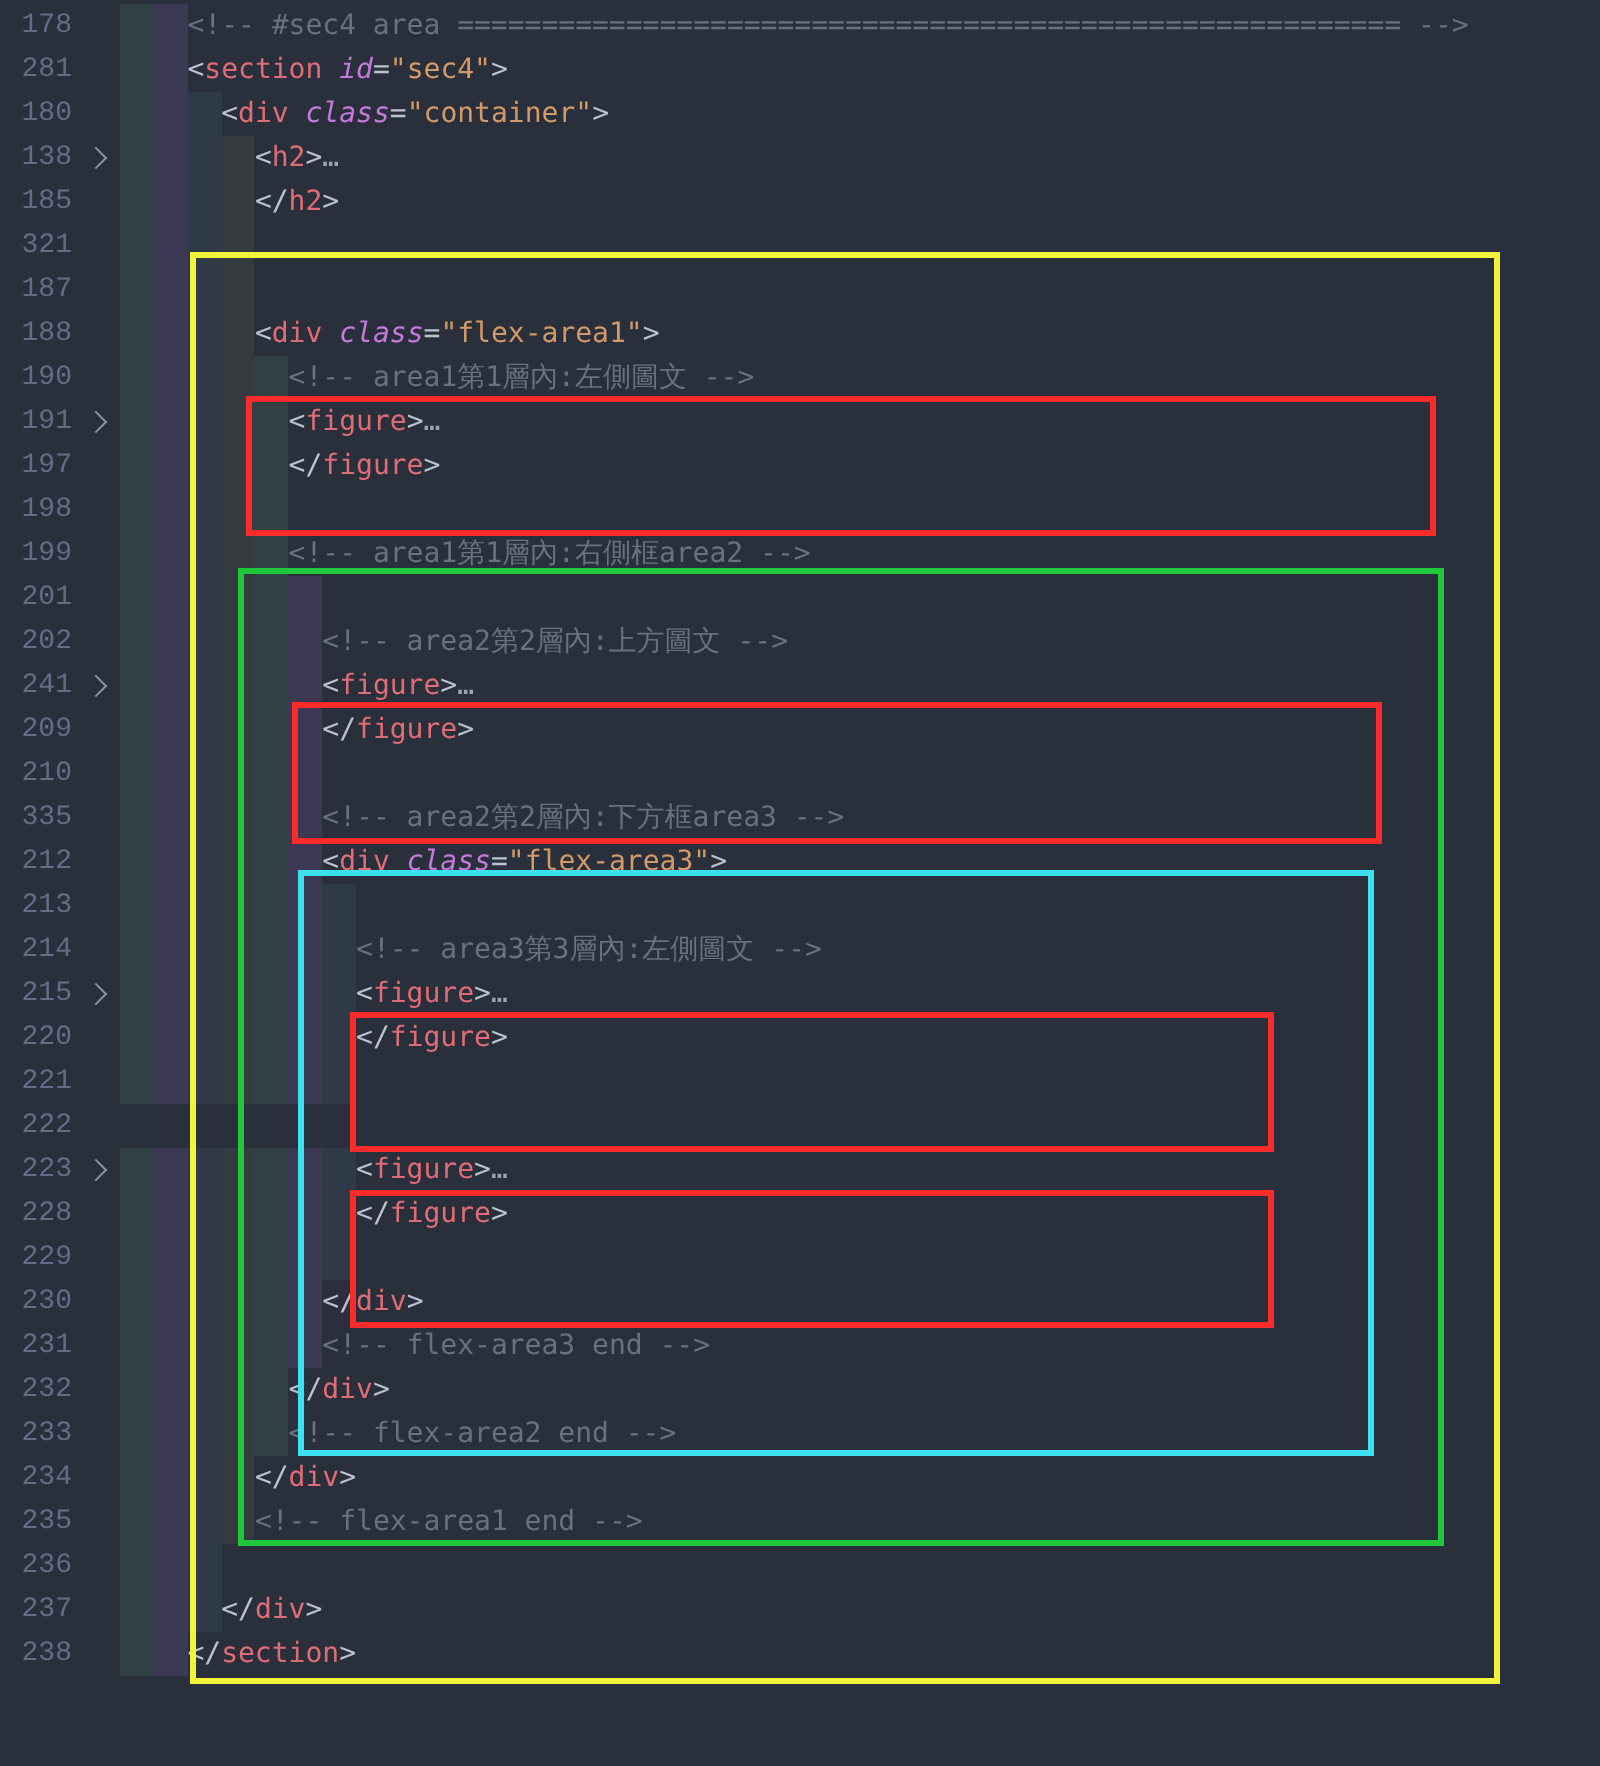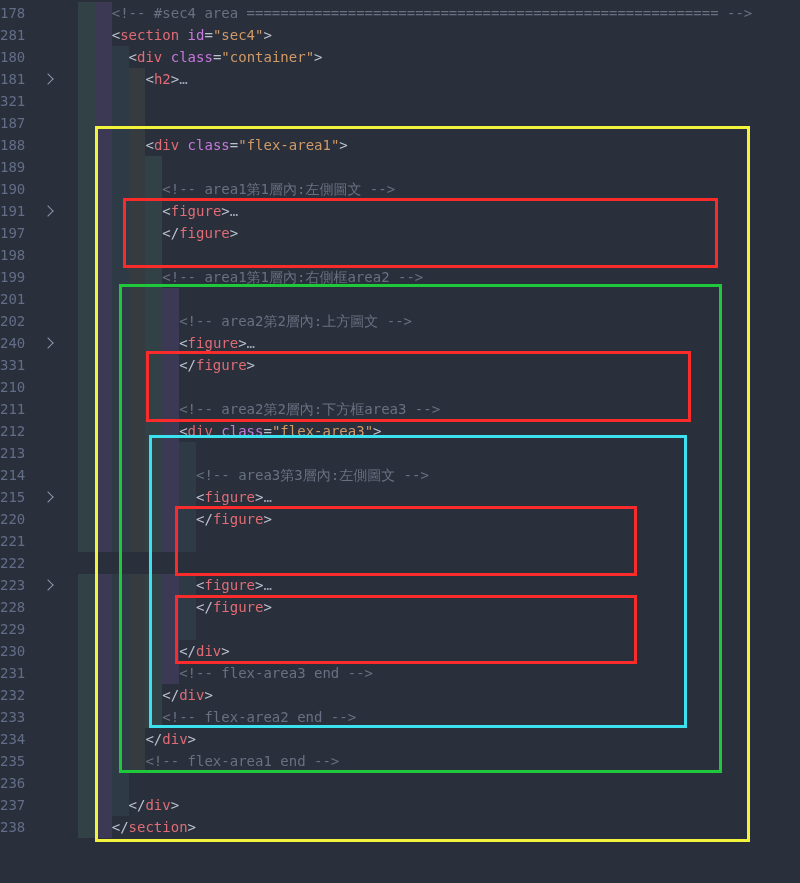--- a/index.html
+++ b/index.html
@@ -6,40 +6,41 @@
   body{
     width:800px;height:883px;overflow:hidden;position:relative;
     background:var(--bg);
     font-family:"DejaVu Sans Mono", monospace;
     font-size:14px;
   }
   .editor{position:relative;width:100%;height:100%;}
   .code{padding-top:2px;}
   .line{display:flex;height:22px;line-height:22px;}
   .ln{
-    flex:none;width:36px;color:var(--gutter);
+    flex:none;width:36px;text-align:right;color:var(--gutter);
     user-select:none;
+    font-family:Liberation Mono, monospace;
   }
   .fold{flex:none;width:24px;display:flex;align-items:center;justify-content:center;}
   .chev{
     display:inline-block;width:7px;height:7px;
     border-right:1.6px solid var(--chevron);
     border-bottom:1.6px solid var(--chevron);
     transform:rotate(-45deg);
   }
-  .src{white-space:pre;color:var(--punc);margin-left:18px;}
+  .src{white-space:pre;color:var(--punc);}
   .ind{display:inline-block;height:22px;vertical-align:top;}
   .i0{background:rgba(128,255,170,0.09);}
   .i1{background:rgba(187,134,252,0.12);}
   .i2{background:rgba(94,225,225,0.07);}
   .i3{background:rgba(255,255,128,0.06);}
   .tk-c{color:var(--comment);}
   .tk-p{color:var(--punc);}
   .tk-t{color:var(--tag);}
-  .tk-a{color:var(--attr);}
+  .tk-a{color:var(--attr);font-style:italic;}
   .tk-s{color:var(--string);}
   .tk-x{color:var(--punc);}
   .tk-e{color:var(--ellipsis);}
   .annotations{position:absolute;left:0;top:0;width:100%;height:100%;pointer-events:none;}
   .box{position:absolute;border:3px solid;box-sizing:border-box;}
 </style>
 </head>
 <body>
 
 <div class="editor">
@@ -53,102 +54,102 @@
         <span class="ln">281</span>
         <span class="fold"></span>
         <span class="src"><span class="ind i0">  </span><span class="ind i1">  </span><span class="tk-p">&lt;</span><span class="tk-t">section</span><span class="tk-x"> </span><span class="tk-a">id</span><span class="tk-p">=</span><span class="tk-s">"sec4"</span><span class="tk-p">&gt;</span></span>
       </div>
       <div class="line">
         <span class="ln">180</span>
         <span class="fold"></span>
         <span class="src"><span class="ind i0">  </span><span class="ind i1">  </span><span class="ind i2">  </span><span class="tk-p">&lt;</span><span class="tk-t">div</span><span class="tk-x"> </span><span class="tk-a">class</span><span class="tk-p">=</span><span class="tk-s">"container"</span><span class="tk-p">&gt;</span></span>
       </div>
       <div class="line">
-        <span class="ln">181</span>
+        <span class="ln">138</span>
         <span class="fold">
           <span class="chev"></span>
         </span>
         <span class="src"><span class="ind i0">  </span><span class="ind i1">  </span><span class="ind i2">  </span><span class="ind i3">  </span><span class="tk-p">&lt;</span><span class="tk-t">h2</span><span class="tk-p">&gt;</span><span class="tk-e">…</span></span>
       </div>
       <div class="line">
+        <span class="ln">185</span>
+        <span class="fold"></span>
+        <span class="src"><span class="ind i0">  </span><span class="ind i1">  </span><span class="ind i2">  </span><span class="ind i3">  </span><span class="tk-p">&lt;/</span><span class="tk-t">h2</span><span class="tk-p">&gt;</span></span>
+      </div>
+      <div class="line">
         <span class="ln">321</span>
         <span class="fold"></span>
         <span class="src"><span class="ind i0">  </span><span class="ind i1">  </span><span class="ind i2">  </span><span class="ind i3">  </span></span>
       </div>
       <div class="line">
         <span class="ln">187</span>
         <span class="fold"></span>
         <span class="src"><span class="ind i0">  </span><span class="ind i1">  </span><span class="ind i2">  </span><span class="ind i3">  </span></span>
       </div>
       <div class="line">
         <span class="ln">188</span>
         <span class="fold"></span>
         <span class="src"><span class="ind i0">  </span><span class="ind i1">  </span><span class="ind i2">  </span><span class="ind i3">  </span><span class="tk-p">&lt;</span><span class="tk-t">div</span><span class="tk-x"> </span><span class="tk-a">class</span><span class="tk-p">=</span><span class="tk-s">"flex-area1"</span><span class="tk-p">&gt;</span></span>
       </div>
       <div class="line">
-        <span class="ln">189</span>
+        <span class="ln">190</span>
+        <span class="fold"></span>
+        <span class="src"><span class="ind i0">  </span><span class="ind i1">  </span><span class="ind i2">  </span><span class="ind i3">  </span><span class="ind i0">  </span><span class="tk-c">&lt;!-- area1第1層內:左側圖文 --&gt;</span></span>
+      </div>
+      <div class="line">
+        <span class="ln">191</span>
+        <span class="fold">
+          <span class="chev"></span>
+        </span>
+        <span class="src"><span class="ind i0">  </span><span class="ind i1">  </span><span class="ind i2">  </span><span class="ind i3">  </span><span class="ind i0">  </span><span class="tk-p">&lt;</span><span class="tk-t">figure</span><span class="tk-p">&gt;</span><span class="tk-e">…</span></span>
+      </div>
+      <div class="line">
+        <span class="ln">197</span>
+        <span class="fold"></span>
+        <span class="src"><span class="ind i0">  </span><span class="ind i1">  </span><span class="ind i2">  </span><span class="ind i3">  </span><span class="ind i0">  </span><span class="tk-p">&lt;/</span><span class="tk-t">figure</span><span class="tk-p">&gt;</span></span>
+      </div>
+      <div class="line">
+        <span class="ln">198</span>
         <span class="fold"></span>
         <span class="src"><span class="ind i0">  </span><span class="ind i1">  </span><span class="ind i2">  </span><span class="ind i3">  </span><span class="ind i0">  </span></span>
       </div>
       <div class="line">
-        <span class="ln">190</span>
-        <span class="fold"></span>
-        <span class="src"><span class="ind i0">  </span><span class="ind i1">  </span><span class="ind i2">  </span><span class="ind i3">  </span><span class="ind i0">  </span><span class="tk-c">&lt;!-- area1第1層內:左側圖文 --&gt;</span></span>
-      </div>
-      <div class="line">
-        <span class="ln">191</span>
-        <span class="fold">
-          <span class="chev"></span>
-        </span>
-        <span class="src"><span class="ind i0">  </span><span class="ind i1">  </span><span class="ind i2">  </span><span class="ind i3">  </span><span class="ind i0">  </span><span class="tk-p">&lt;</span><span class="tk-t">figure</span><span class="tk-p">&gt;</span><span class="tk-e">…</span></span>
-      </div>
-      <div class="line">
-        <span class="ln">197</span>
-        <span class="fold"></span>
-        <span class="src"><span class="ind i0">  </span><span class="ind i1">  </span><span class="ind i2">  </span><span class="ind i3">  </span><span class="ind i0">  </span><span class="tk-p">&lt;/</span><span class="tk-t">figure</span><span class="tk-p">&gt;</span></span>
-      </div>
-      <div class="line">
-        <span class="ln">198</span>
-        <span class="fold"></span>
-        <span class="src"><span class="ind i0">  </span><span class="ind i1">  </span><span class="ind i2">  </span><span class="ind i3">  </span><span class="ind i0">  </span></span>
-      </div>
-      <div class="line">
         <span class="ln">199</span>
         <span class="fold"></span>
         <span class="src"><span class="ind i0">  </span><span class="ind i1">  </span><span class="ind i2">  </span><span class="ind i3">  </span><span class="ind i0">  </span><span class="tk-c">&lt;!-- area1第1層內:右側框area2 --&gt;</span></span>
       </div>
       <div class="line">
         <span class="ln">201</span>
         <span class="fold"></span>
         <span class="src"><span class="ind i0">  </span><span class="ind i1">  </span><span class="ind i2">  </span><span class="ind i3">  </span><span class="ind i0">  </span><span class="ind i1">  </span></span>
       </div>
       <div class="line">
         <span class="ln">202</span>
         <span class="fold"></span>
         <span class="src"><span class="ind i0">  </span><span class="ind i1">  </span><span class="ind i2">  </span><span class="ind i3">  </span><span class="ind i0">  </span><span class="ind i1">  </span><span class="tk-c">&lt;!-- area2第2層內:上方圖文 --&gt;</span></span>
       </div>
       <div class="line">
-        <span class="ln">240</span>
+        <span class="ln">241</span>
         <span class="fold">
           <span class="chev"></span>
         </span>
         <span class="src"><span class="ind i0">  </span><span class="ind i1">  </span><span class="ind i2">  </span><span class="ind i3">  </span><span class="ind i0">  </span><span class="ind i1">  </span><span class="tk-p">&lt;</span><span class="tk-t">figure</span><span class="tk-p">&gt;</span><span class="tk-e">…</span></span>
       </div>
       <div class="line">
-        <span class="ln">331</span>
+        <span class="ln">209</span>
         <span class="fold"></span>
         <span class="src"><span class="ind i0">  </span><span class="ind i1">  </span><span class="ind i2">  </span><span class="ind i3">  </span><span class="ind i0">  </span><span class="ind i1">  </span><span class="tk-p">&lt;/</span><span class="tk-t">figure</span><span class="tk-p">&gt;</span></span>
       </div>
       <div class="line">
         <span class="ln">210</span>
         <span class="fold"></span>
         <span class="src"><span class="ind i0">  </span><span class="ind i1">  </span><span class="ind i2">  </span><span class="ind i3">  </span><span class="ind i0">  </span><span class="ind i1">  </span></span>
       </div>
       <div class="line">
-        <span class="ln">211</span>
+        <span class="ln">335</span>
         <span class="fold"></span>
         <span class="src"><span class="ind i0">  </span><span class="ind i1">  </span><span class="ind i2">  </span><span class="ind i3">  </span><span class="ind i0">  </span><span class="ind i1">  </span><span class="tk-c">&lt;!-- area2第2層內:下方框area3 --&gt;</span></span>
       </div>
       <div class="line">
         <span class="ln">212</span>
         <span class="fold"></span>
         <span class="src"><span class="ind i0">  </span><span class="ind i1">  </span><span class="ind i2">  </span><span class="ind i3">  </span><span class="ind i0">  </span><span class="ind i1">  </span><span class="tk-p">&lt;</span><span class="tk-t">div</span><span class="tk-x"> </span><span class="tk-a">class</span><span class="tk-p">=</span><span class="tk-s">"flex-area3"</span><span class="tk-p">&gt;</span></span>
       </div>
       <div class="line">
         <span class="ln">213</span>

